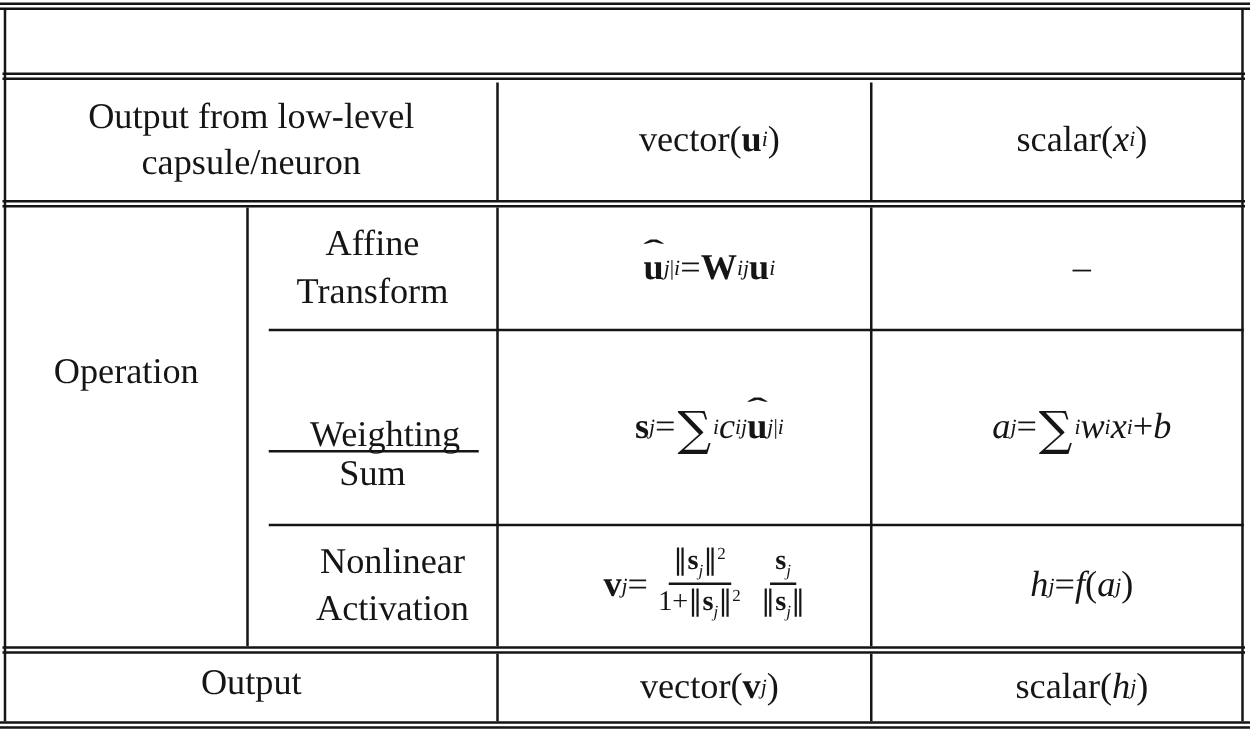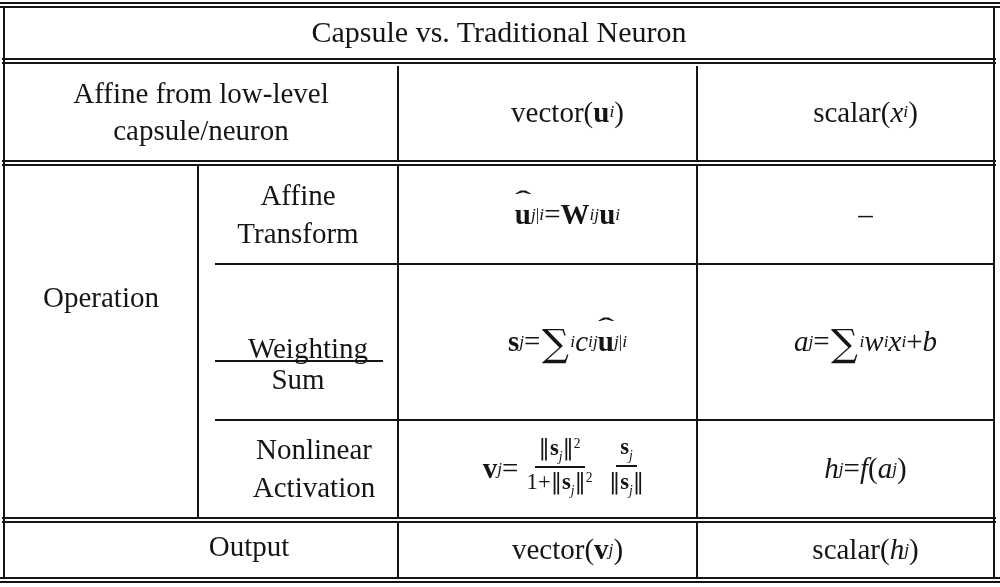--- a/index.html
+++ b/index.html
@@ -65,23 +65,22 @@
   <div class="vline" style="left:3px;top:7px;height:570px;"></div>
   <div class="vline" style="left:993px;top:7px;height:570px;"></div>
   <div class="vline" style="left:197px;top:166px;height:351px;"></div>
   <div class="vline" style="left:397px;top:66px;height:94px;"></div>
   <div class="vline" style="left:397px;top:166px;height:351px;"></div>
   <div class="vline" style="left:397px;top:523px;height:54px;"></div>
   <div class="vline" style="left:696px;top:66px;height:94px;"></div>
   <div class="vline" style="left:696px;top:166px;height:351px;"></div>
   <div class="vline" style="left:696px;top:523px;height:54px;"></div>
 
-  <div class="cell title" style="left:5px;top:8px;width:988px;height:49px;">Capsule vs. Traditional Neuron</div>
 
-  <div class="cell prelabel" style="left:5px;top:64px;width:392px;height:96px;">Affine from low-level
+  <div class="cell prelabel" style="left:5px;top:64px;width:392px;height:96px;">Output from low-level
 capsule/neuron</div>
   <div class="cell math" style="left:399px;top:64px;width:297px;height:96px;">
       <span class="m-rm">vector(</span>
       <span class="m-bf">u</span>
       <span class="m-sub"><span class="m-it">i</span></span>
       <span class="m-rm">)</span>
     </div>
   <div class="cell math" style="left:698px;top:64px;width:295px;height:96px;">
       <span class="m-rm">scalar(</span>
       <span class="m-it">x</span>
@@ -155,21 +154,21 @@
       <span class="m-it">h</span>
       <span class="m-sub"><span class="m-it">j</span></span>
       <span class="m-rm"> = </span>
       <span class="m-it">f</span>
       <span class="m-rm">(</span>
       <span class="m-it">a</span>
       <span class="m-sub"><span class="m-it">j</span></span>
       <span class="m-rm">)</span>
     </div>
 
-  <div class="cell" style="left:17px;top:523px;width:392px;height:48px;padding-left:36px;">Output</div>
+  <div class="cell" style="left:5px;top:523px;width:392px;height:48px;">Output</div>
   <div class="cell math" style="left:399px;top:523px;width:297px;height:53px;">
       <span class="m-rm">vector(</span>
       <span class="m-bf">v</span>
       <span class="m-sub"><span class="m-it">j</span></span>
       <span class="m-rm">)</span>
     </div>
   <div class="cell math" style="left:698px;top:523px;width:295px;height:53px;">
       <span class="m-rm">scalar(</span>
       <span class="m-it">h</span>
       <span class="m-sub"><span class="m-it">j</span></span>

